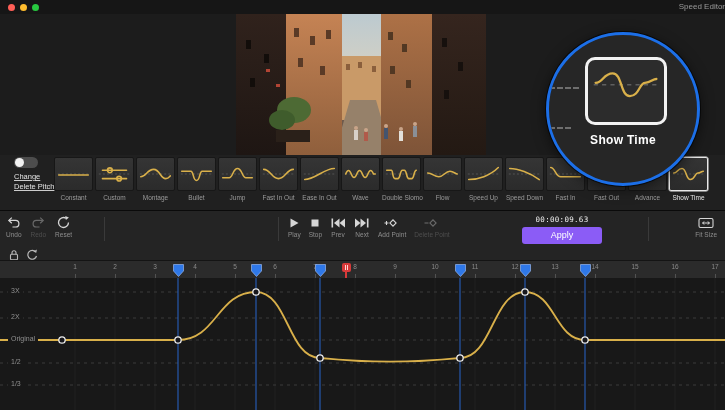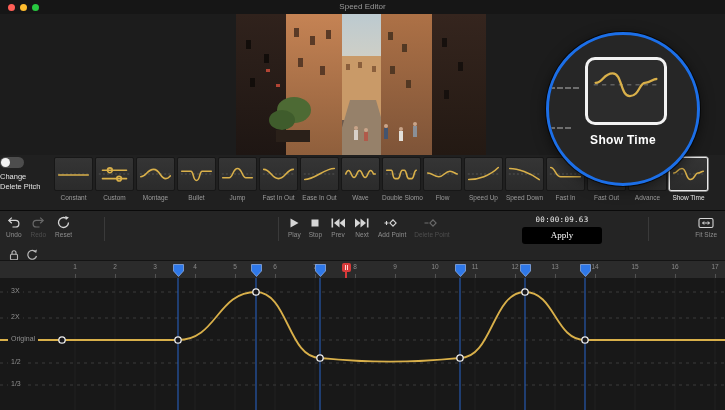--- a/index.html
+++ b/index.html
@@ -3,40 +3,40 @@
 <meta charset="utf-8">
 <style>
   html,body{margin:0;padding:0;background:#000;}
   .app{position:relative;width:725px;height:410px;background:#1d1d1d;overflow:hidden;
        font-family:"Liberation Sans",sans-serif;color:#ccc;-webkit-font-smoothing:antialiased;}
   
   .titlebar{position:absolute;top:0;left:0;width:725px;height:14px;background:#161616;border-bottom:1px solid #000;}
   .lights{position:absolute;left:8px;top:3.5px;display:flex;gap:5px;}
   .light{width:7px;height:7px;border-radius:50%;display:inline-block;}
   .light.red{background:#ff5f57}.light.yellow{background:#febc2e}.light.green{background:#28c840}
-  .wtitle{display:block;text-align:center;font-size:8px;line-height:14px;color:#9a9a9a;}
+  .wtitle{display:block;text-align:right;font-size:8px;line-height:14px;color:#9a9a9a;}
   
   .stage{position:absolute;top:14px;left:0;width:725px;height:141px;background:#1c1c1c;}
   .video{position:absolute;left:236px;top:0;width:250px;height:141px;background:#000;}
   .video svg{display:block;width:100%;height:100%;}
   
   .magnifier{position:absolute;left:546px;top:18px;width:148px;height:148px;border-radius:50%;
              border:3px solid #1c6fe8;background:#262626;overflow:hidden;z-index:30;
              box-shadow:0 0 0 1px rgba(0,0,0,.65),0 3px 14px rgba(0,0,0,.55);}
   .mag-dash{position:absolute;border-top:2px dashed #6e6e6e;}
   .mag-dash.d1{left:0;top:52px;width:30px;}
   .mag-dash.d2{left:0;top:92px;width:22px;}
   .mag-tile{position:absolute;left:36px;top:22px;width:76px;height:62px;background:#2c2c2c;
             border:3px solid #f2f2f2;border-radius:10px;}
   .mag-tile svg{display:block;width:100%;height:100%;}
   .mag-label{position:absolute;left:0;top:98px;width:148px;text-align:center;color:#fff;
              font-size:12px;font-weight:bold;letter-spacing:.3px;}
   
   .presets-band{position:absolute;top:155px;left:0;width:725px;height:55px;background:#202020;}
-  .voice-pitch{position:absolute;left:0;top:2px;width:46px;}
+  .voice-pitch{position:absolute;left:14px;top:2px;width:46px;text-decoration:underline;}
   .toggle{position:relative;width:24px;height:11px;border-radius:6px;background:#4d4d4d;}
   .knob{position:absolute;left:1px;top:1px;width:9px;height:9px;border-radius:50%;background:#f2f2f2;}
   .vp-label{margin-top:4px;font-size:7.5px;line-height:1.3;color:#e2e2e2;}
   .presets-row{position:absolute;left:54px;top:2px;display:flex;gap:2px;}
   .tile{width:39px;flex:0 0 39px;}
   .thumb{width:39px;height:34px;box-sizing:border-box;border:1px solid #171717;border-radius:2px;
          background:linear-gradient(#353535,#2b2b2b);}
   .thumb svg{display:block;width:100%;height:100%;}
   .tile.selected .thumb{border:1px solid #e8e8e8;box-shadow:0 0 0 0.5px #e8e8e8;}
   .tile-label{margin-top:3px;font-size:6.5px;color:#9b9b9b;text-align:center;white-space:nowrap;}
@@ -45,22 +45,22 @@
   .toolbar{position:absolute;top:210px;left:0;width:725px;height:36px;background:#242424;border-top:1px solid #0a0a0a;box-sizing:border-box;}
   .tbtn{display:flex;flex-direction:column;align-items:center;gap:2px;cursor:default;}
   .tbtn .tlabel{font-size:6.5px;color:#8e8e8e;white-space:nowrap;}
   .tbtn .ticon{height:13px;display:flex;align-items:center;color:#d6d6d6;}
   .tbtn.dim{opacity:.38;}
   .group-left{position:absolute;left:6px;top:5px;display:flex;gap:9px;}
   .group-center{position:absolute;left:288px;top:5px;display:flex;gap:8px;align-items:flex-start;}
   .vdiv{position:absolute;top:6px;width:1px;height:24px;background:#3a3a3a;}
   .time-apply{position:absolute;left:520px;top:4px;width:84px;text-align:center;}
   .time{font-family:"DejaVu Sans Mono",monospace;font-size:7.5px;color:#f0f0f0;letter-spacing:.3px;}
-  .apply-btn{margin-top:3px;width:80px;height:17px;background:#000000;border:none;border-radius:3px;
-             color:#fff;font-size:9px;font-family:Liberation Serif, serif;line-height:17px;padding:0;}
+  .apply-btn{margin-top:3px;width:80px;height:17px;background:#8b5cf6;border:none;border-radius:3px;
+             color:#fff;font-size:9px;font-family:Liberation Sans, sans-serif;line-height:17px;padding:0;}
   .fit-size{position:absolute;right:8px;top:5px;}
   
   .subrow{position:absolute;top:246px;left:0;width:725px;height:14px;background:#242424;}
   .mini-btn{position:absolute;top:1px;color:#b8b8b8;height:12px;}
   
   .ruler{position:absolute;top:260px;left:0;width:725px;height:18px;background:#2b2b2b;border-top:1px solid #141414;box-sizing:border-box;}
   .ruler-num{position:absolute;top:2px;width:20px;text-align:center;font-size:6.5px;color:#8a8a8a;}
   .ruler-tick{position:absolute;bottom:0;width:1px;height:4px;background:#525252;}
   .pin{position:absolute;top:2px;width:11px;height:13px;}
   .playhead-handle{position:absolute;top:2px;width:9px;height:9px;background:#d83a3a;border-radius:2px;}

